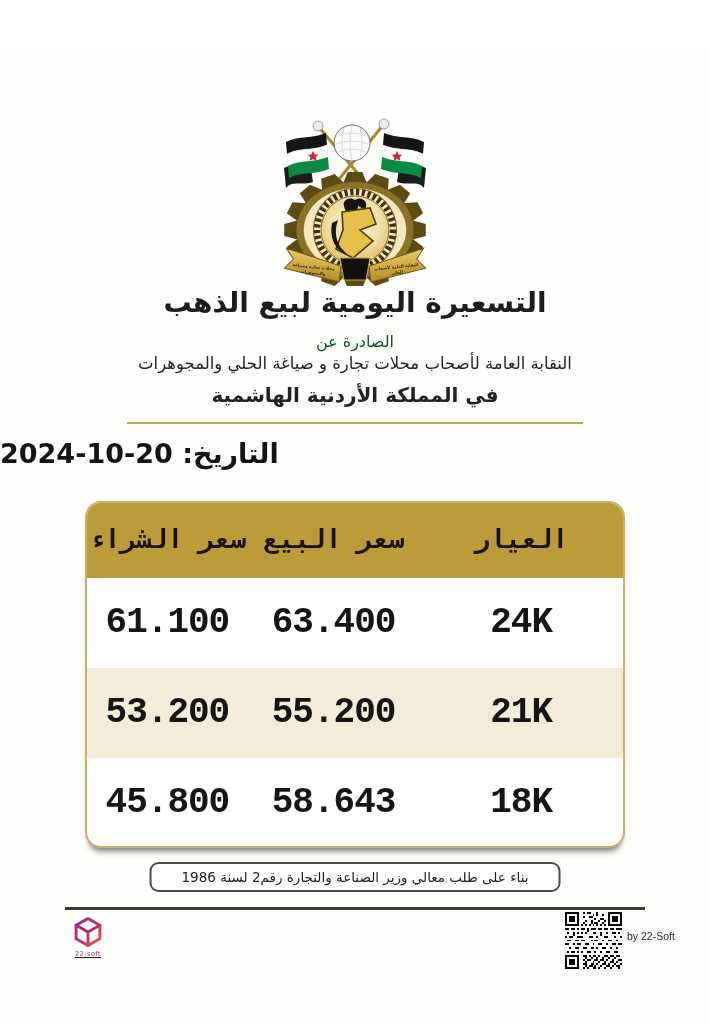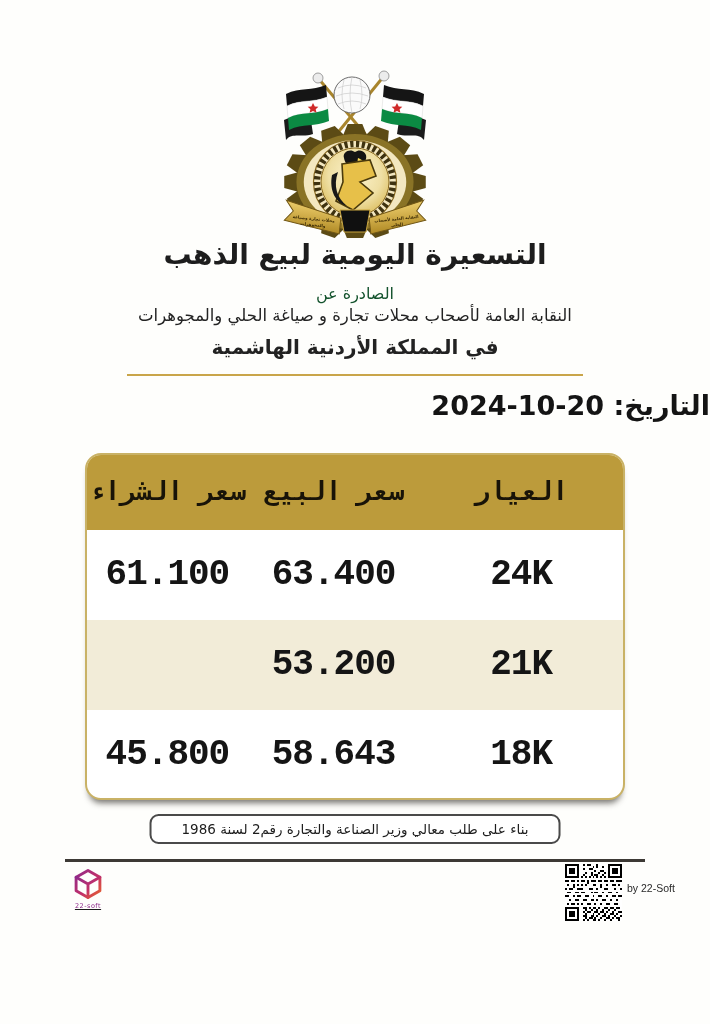--- a/index.html
+++ b/index.html
@@ -4,21 +4,21 @@
 <style>
   * { margin:0; padding:0; box-sizing:border-box; }
   html,body { width:710px; height:1024px; }
   body {
     font-family:"DejaVu Sans", sans-serif;
     background:#ffffff;
     position:relative;
     overflow:hidden;
     color:#1b1b1b;
   }
-  .page { position:absolute; inset:0; background:#fefefc; }
+  .page { position:absolute; inset:0; background:#fefefc;margin-top:48px; }
 
   
   .emblem { position:absolute; left:280px; top:60px; width:150px; height:180px; }
 
   
   .title {
     position:absolute; top:238px; left:0; right:0;
     text-align:center; direction:rtl;
     font-size:28px; font-weight:700; color:#1d1d1d;
   }
@@ -36,21 +36,21 @@
     position:absolute; top:335px; left:0; right:0;
     text-align:center; direction:rtl;
     font-size:20px; font-weight:700; color:#222;
   }
   .gold-divider {
     position:absolute; top:374px; left:127px; width:456px; height:2px;
     background:#c9a54a;
   }
   .date-line {
     position:absolute; top:390px; left:0; right:0;
-    text-align:right; direction:rtl;
+    text-align:left; direction:rtl;
     font-size:27px; font-weight:700; color:#141414;
   }
 
   
   .price-table {
     position:absolute; top:453px; left:85px; width:540px; height:347px;
     direction:rtl;
     border:2px solid #c9b266; border-radius:16px; overflow:hidden;
     background:#ffffff;
     box-shadow:0 7px 6px -4px rgba(45,42,35,0.65);
@@ -203,20 +203,21 @@
       <div class="cell">سعر البيع</div>
       <div class="cell">سعر الشراء</div>
     </div>
     <div class="p-row p-data">
       <div class="cell">24K</div>
       <div class="cell">63.400</div>
       <div class="cell">61.100</div>
     </div>
     <div class="p-row p-data alt">
       <div class="cell">21K</div>
+      <div class="cell">55.200</div>
       <div class="cell">53.200</div>
     </div>
     <div class="p-row p-data">
       <div class="cell">18K</div>
       <div class="cell">58.643</div>
       <div class="cell">45.800</div>
     </div>
   </div>
 
   <div class="note-box">بناء على طلب معالي وزير الصناعة والتجارة رقم2 لسنة 1986</div>

